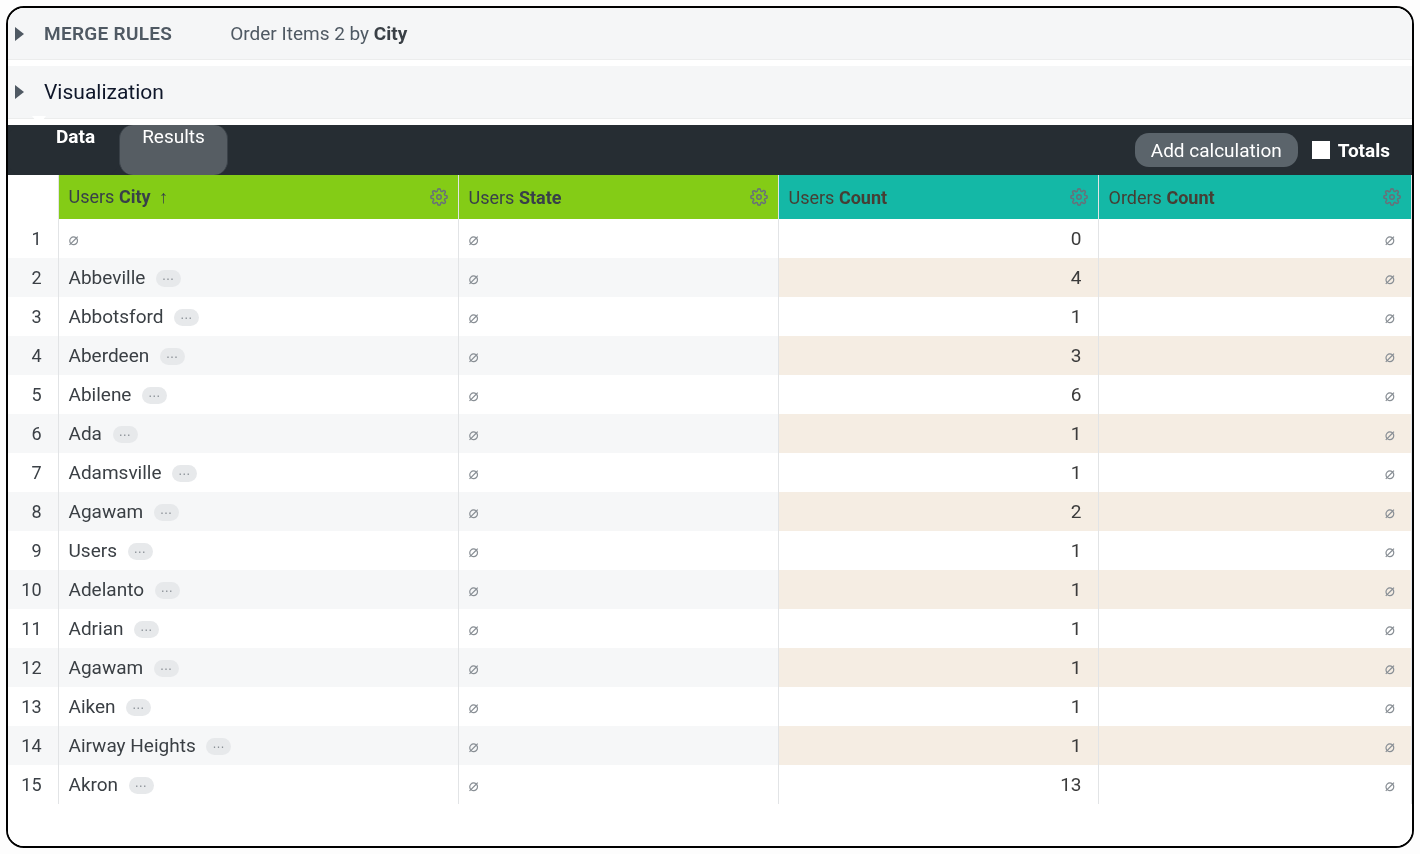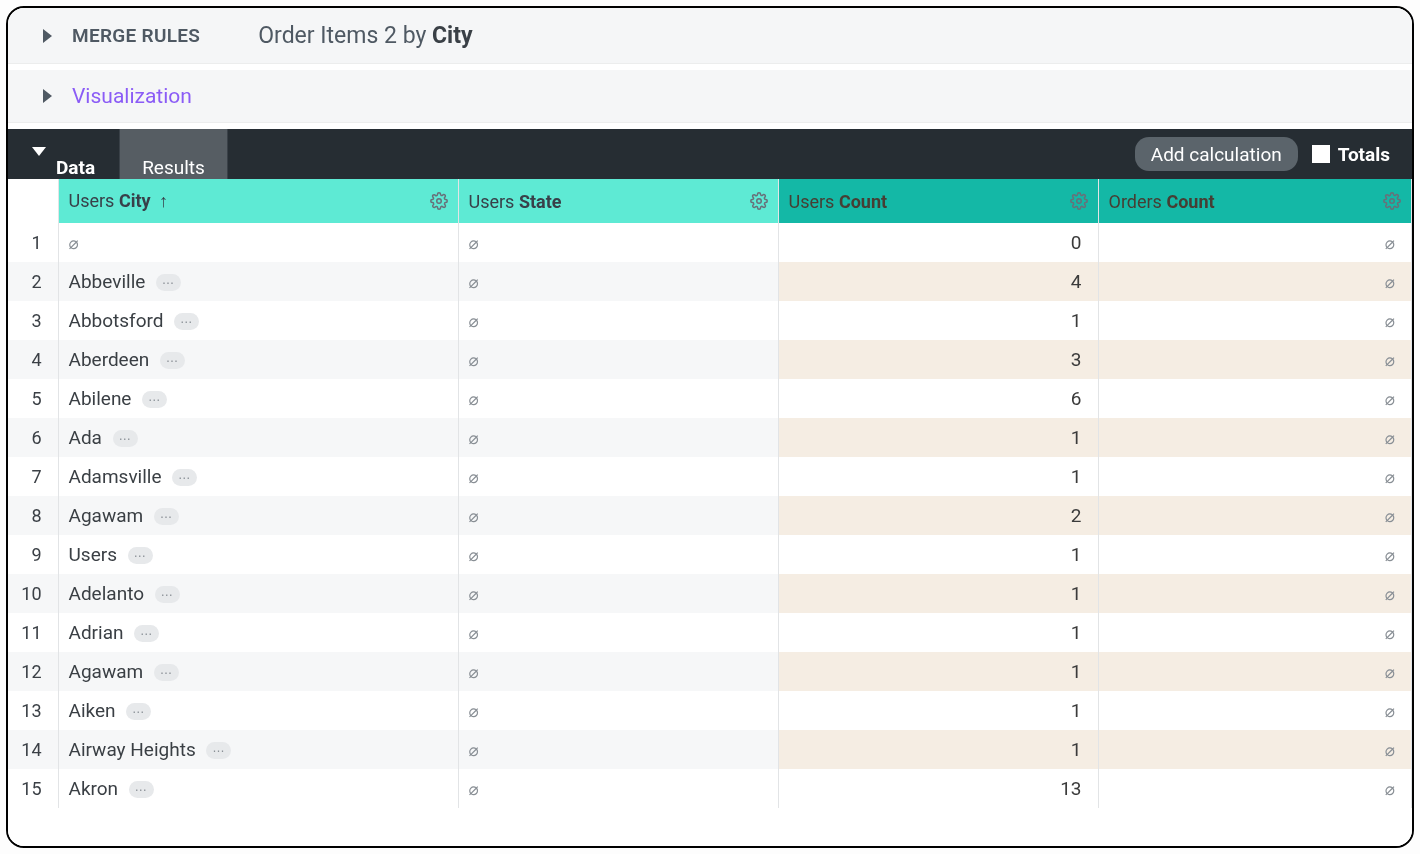--- a/index.html
+++ b/index.html
@@ -22,21 +22,21 @@
     flex-direction: column;
   }
   
   .section {
     background: #f5f6f7;
     border-bottom: 1px solid #eceded;
   }
   .section-row {
     display: flex;
     align-items: center;
-    padding: 14px 32px;
+    padding: 14px 4px;
     gap: 18px;
   }
   .chevron {
     display: inline-flex;
     align-items: center;
     justify-content: center;
     width: 14px;
     color: #4b5560;
   }
   .caret-right {
@@ -52,47 +52,48 @@
     border-top: 9px solid #fff;
   }
   .merge-title {
     font-size: 19px;
     font-weight: 600;
     letter-spacing: 0.3px;
     color: #4f5963;
     text-transform: none;
   }
   .merge-subtitle {
-    font-size: 23px;
+    font-size: 19px;
     color: #4f5963;
     margin-left: 40px;
   }
   .merge-subtitle b { font-weight: 700; color:#3a4046;}
   .viz-title {
     font-size: 21px;
-    color: #8b5cf6;
+    color: #0f172a;
   }
   .gap {
     height: 6px; background:#fff;
   }
   
   .data-bar {
     background: #262d33;
     display: flex;
     align-items: stretch;
     height: 50px;
     color: #fff;
   }
   .data-bar .tab {
     display: flex;
-    align-items: flex-end;
+    align-items: flex-start;
     padding: 0 24px;
     gap: 10px;
     font-size: 19px;
     cursor: pointer;
+    border-radius: 14px;
   }
   .data-bar .tab.active {
     background: #262d33;
     font-weight: 700;
   }
   .data-bar .tab.results {
     background: #565d63;
     border-left: 1px solid #3a4148;
     border-right: 1px solid #3a4148;
     padding: 0 22px;
@@ -136,21 +137,21 @@
     font-size: 18px;
     position: relative;
     height: 44px;
   }
   th b { font-weight:700; }
   .col-num { width: 50px; }
   .col-city { width: 400px; }
   .col-state { width: 320px; }
   .col-ucount { width: 320px; }
   .col-ocount { width: auto; }
-  th.dim { background:#5eead4; color:#384049;}
+  th.dim { background:#84cc16; color:#384049;}
   th.meas { background:#14b8a6; color:#463e34;}
   th.num-h { background:#fff;}
   .gear {
     position:absolute; right:10px; top:50%; transform:translateY(-50%);
     color:#687079; display:inline-flex;
   }
   .gear svg { width:18px; height:18px; }
   td.num {
     text-align:right; color:#3b4046; font-size:18px; padding-right:16px;
     background:#fff;

